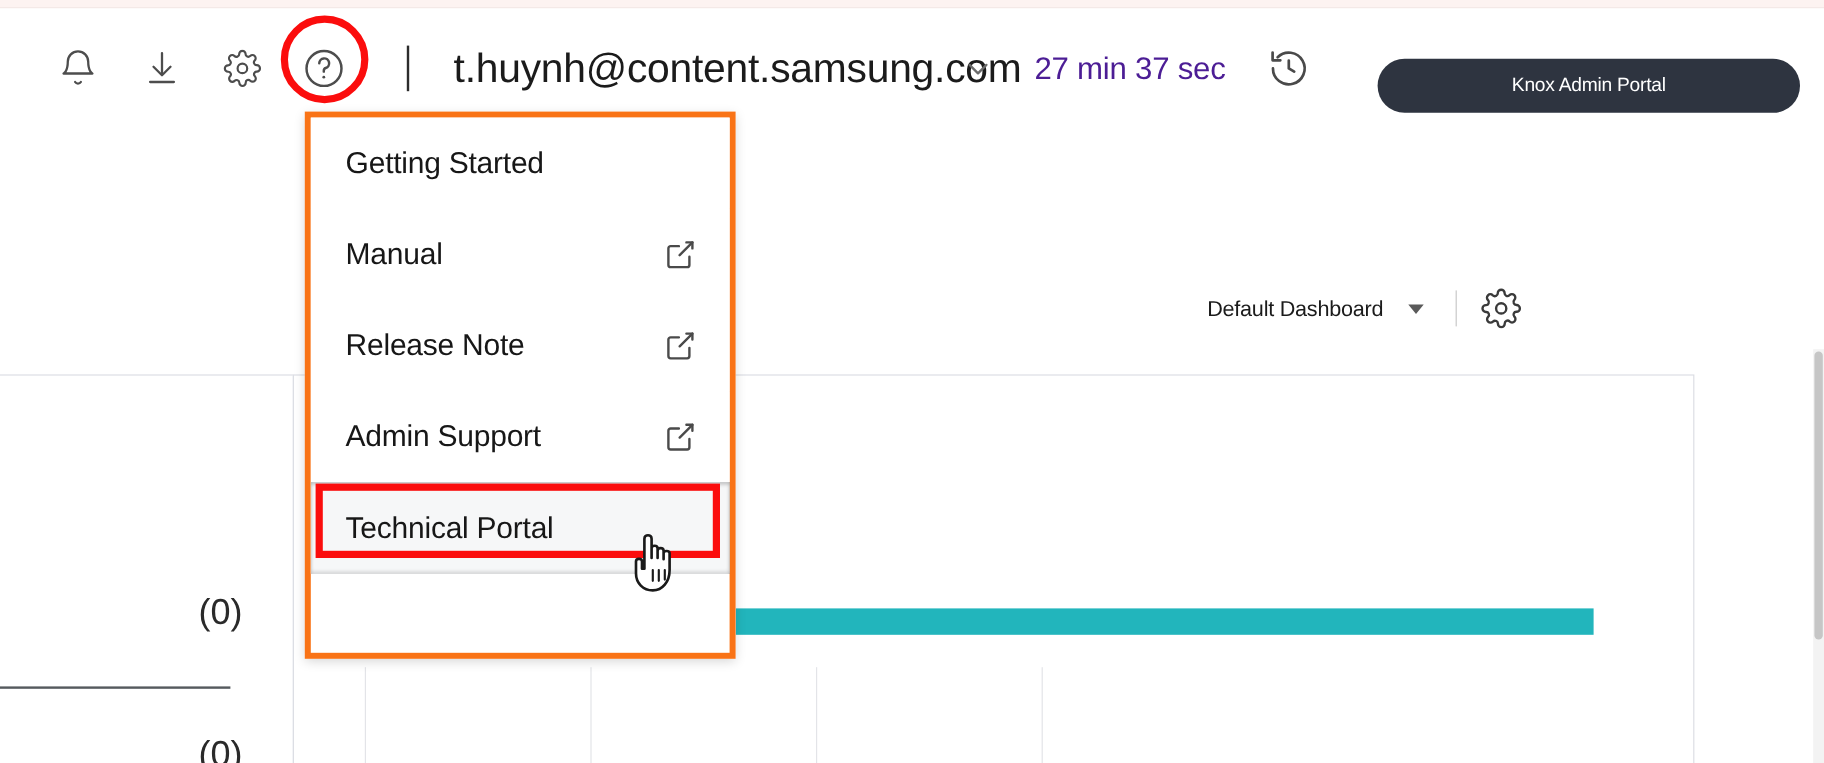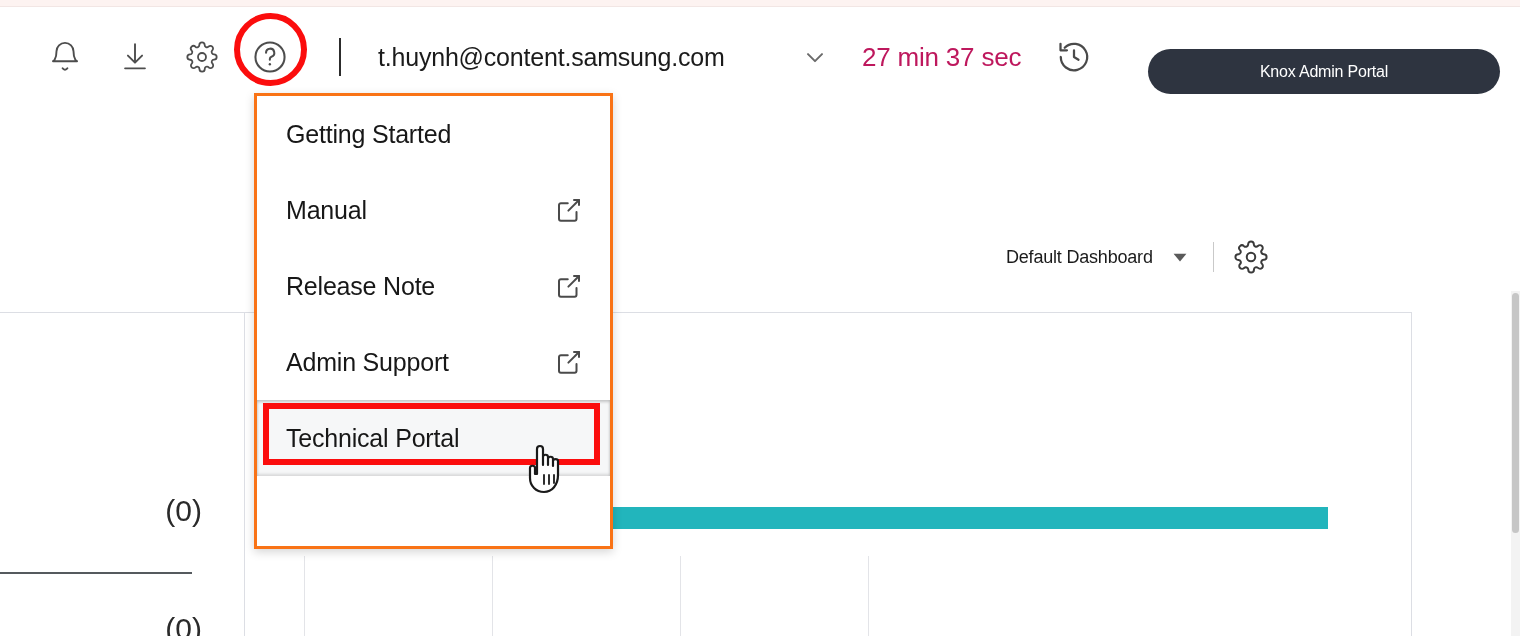--- a/index.html
+++ b/index.html
@@ -29,32 +29,32 @@
   .icon-btn svg { display: block; }
 
   .hdr-divider {
     position: absolute; left: 339px; top: 31px; width: 2px; height: 38px;
     background: #2c2c2c;
   }
 
   .user-email {
     position: absolute; left: 378px; top: 31px; height: 38px;
     display: flex; align-items: center;
-    font-size: 25px; color: #1b1b1b; letter-spacing: -0.2px;
+    font-size: 34px; color: #1b1b1b; letter-spacing: -0.2px;
     white-space: nowrap; cursor: pointer;
   }
   .caret-down {
     position: absolute; left: 800px; top: 36px; width: 30px; height: 28px;
     cursor: pointer;
   }
 
   .session-timer {
     position: absolute; left: 862px; top: 31px; height: 38px;
     display: flex; align-items: center;
-    font-size: 26px; color: #be185d; white-space: nowrap; letter-spacing: -0.2px;
+    font-size: 26px; color: #4c1d95; white-space: nowrap; letter-spacing: -0.2px;
   }
   .timer-refresh {
     position: absolute; left: 1056px; top: 32px; width: 36px; height: 36px;
     cursor: pointer; color: #444;
   }
 
   .portal-btn {
     position: absolute; left: 1148px; top: 42px; width: 352px; height: 45px;
     background: #2e3440; border-radius: 24px;
     display: flex; align-items: center; justify-content: center;
@@ -67,21 +67,21 @@
   .help-ring {
     position: absolute; left: 234px; top: 13px; width: 73px; height: 73px;
     border: 6px solid #fb0d0d; border-radius: 50%;
     pointer-events: none;
   }
 
   
   .menu {
     position: absolute; left: 254px; top: 93px; width: 359px; height: 456px;
     background: #ffffff;
-    border: 3px solid #f97316;
+    border: 5px solid #f97316;
     box-shadow: 0 3px 9px rgba(0,0,0,0.17);
     z-index: 40;
   }
   .menu-item {
     position: relative;
     height: 76px; display: flex; align-items: center;
     padding: 0 26px 0 29px;
     font-size: 25px; color: #171717; letter-spacing: -0.2px;
     cursor: pointer; background: #ffffff;
   }

